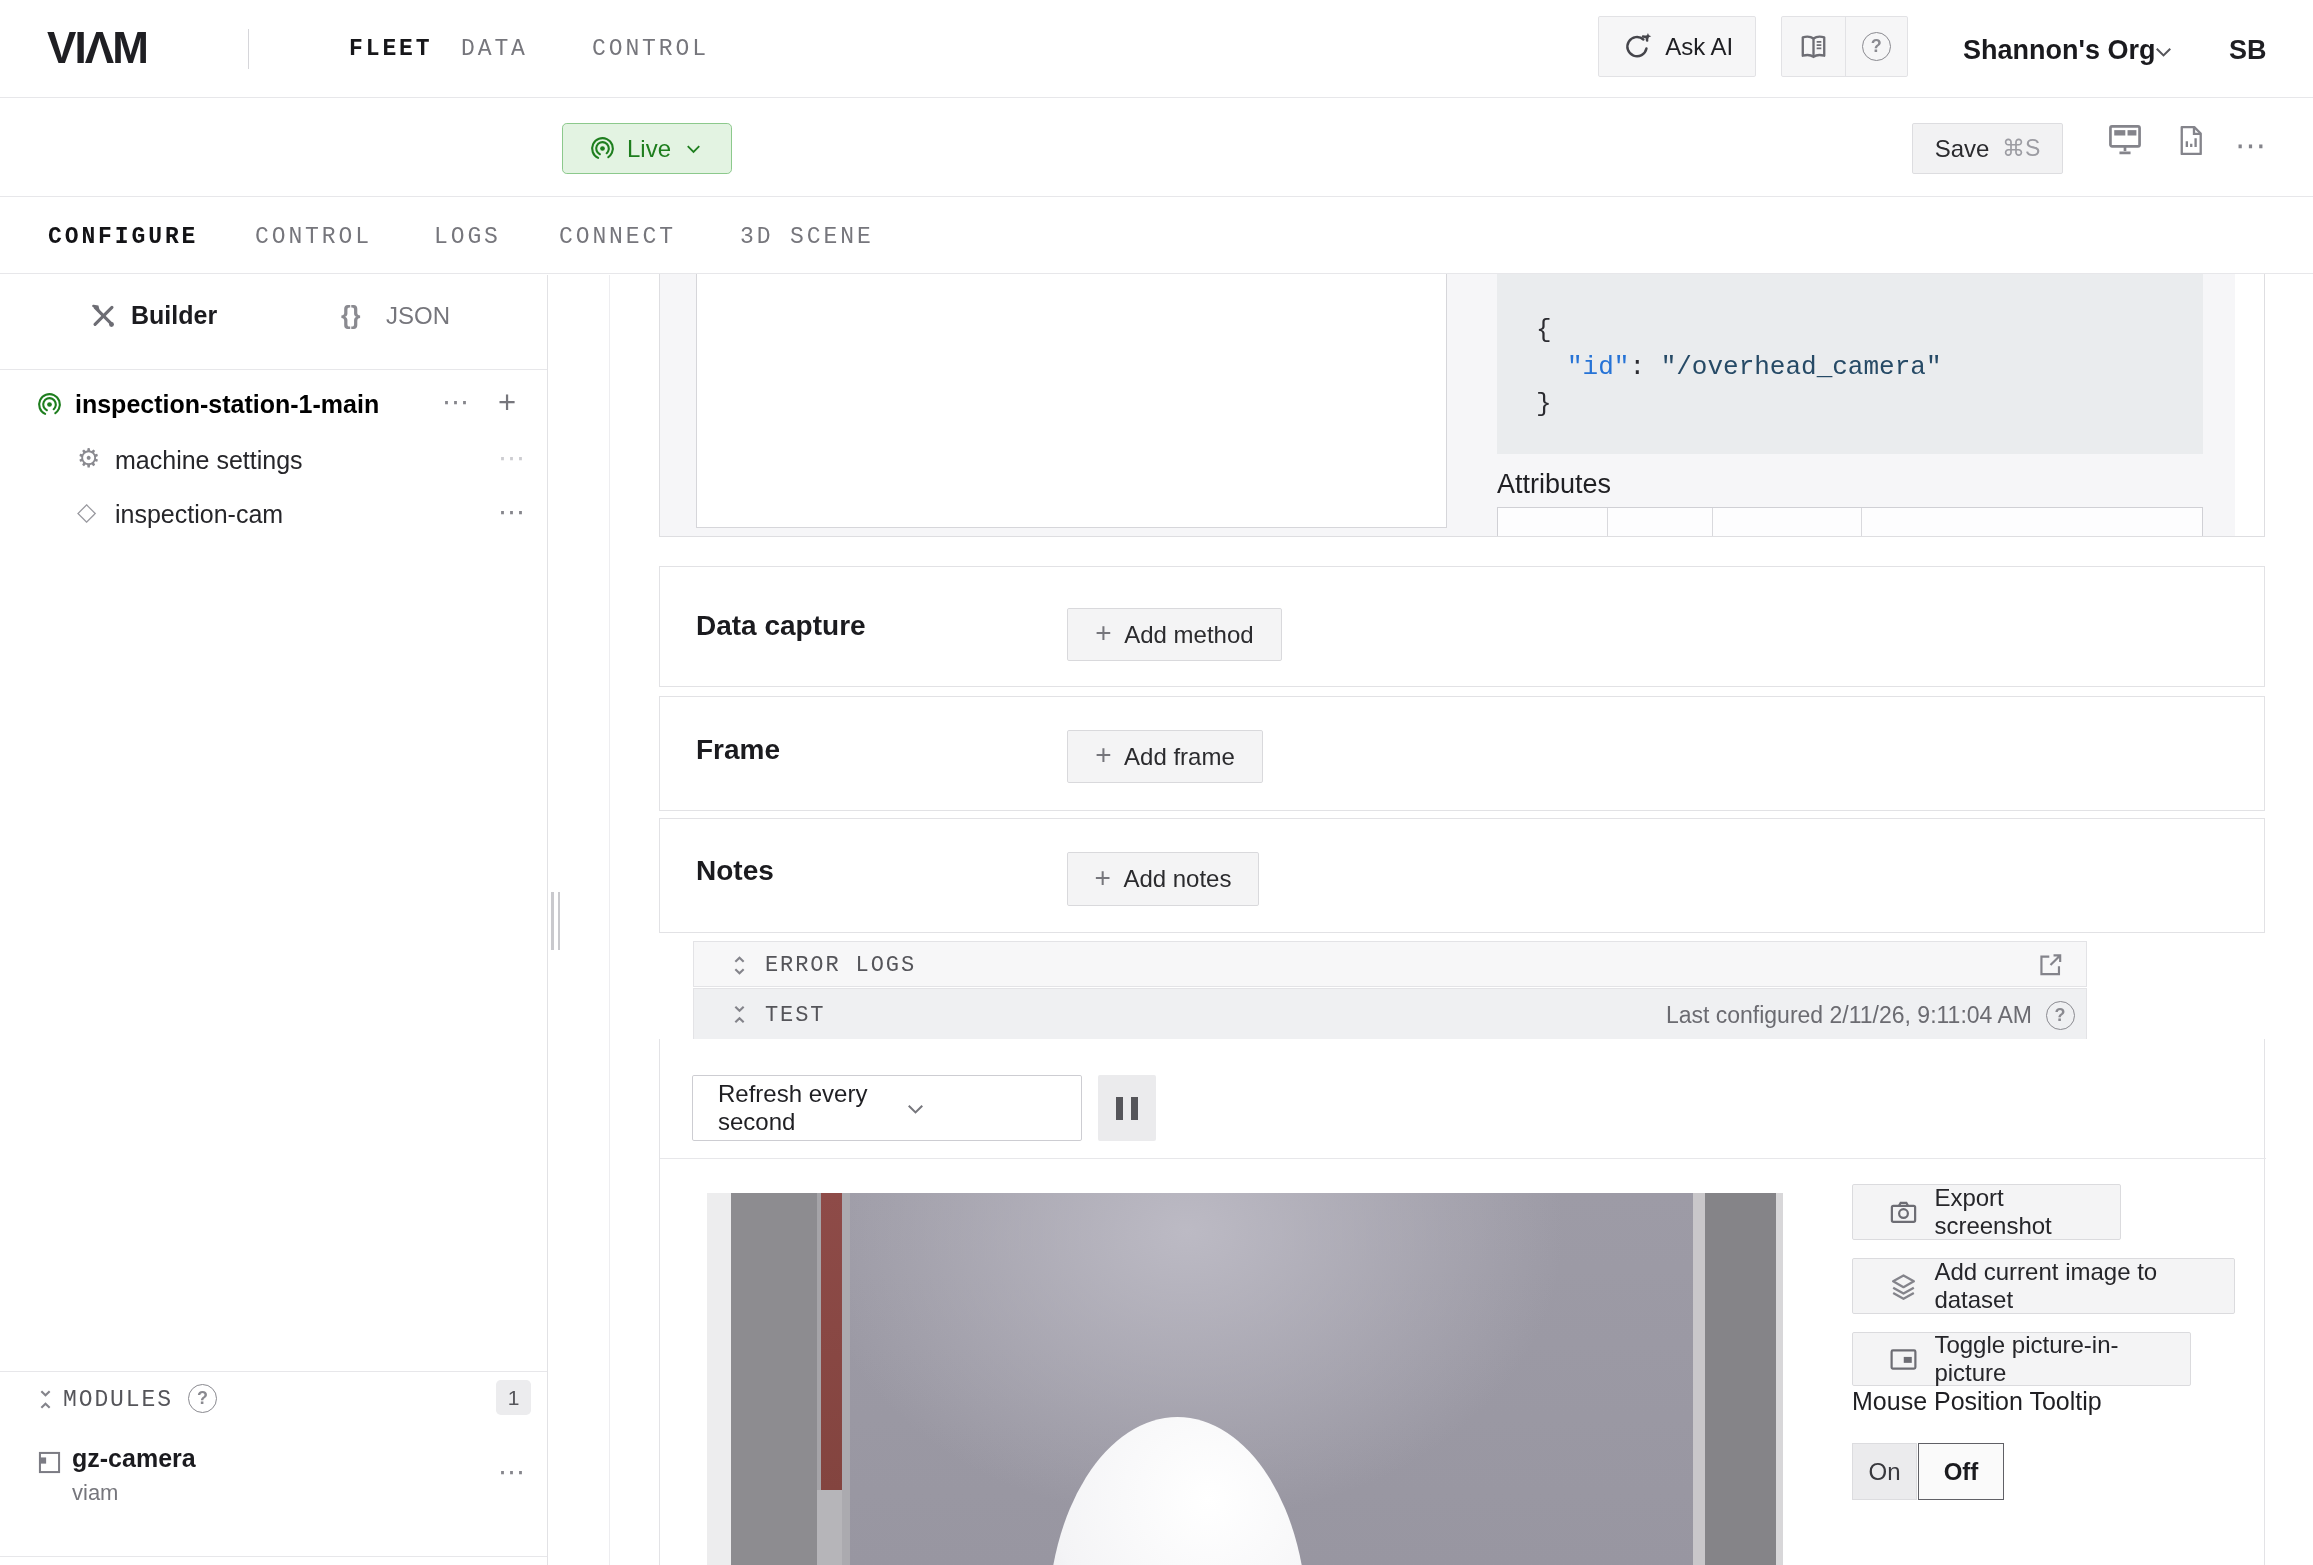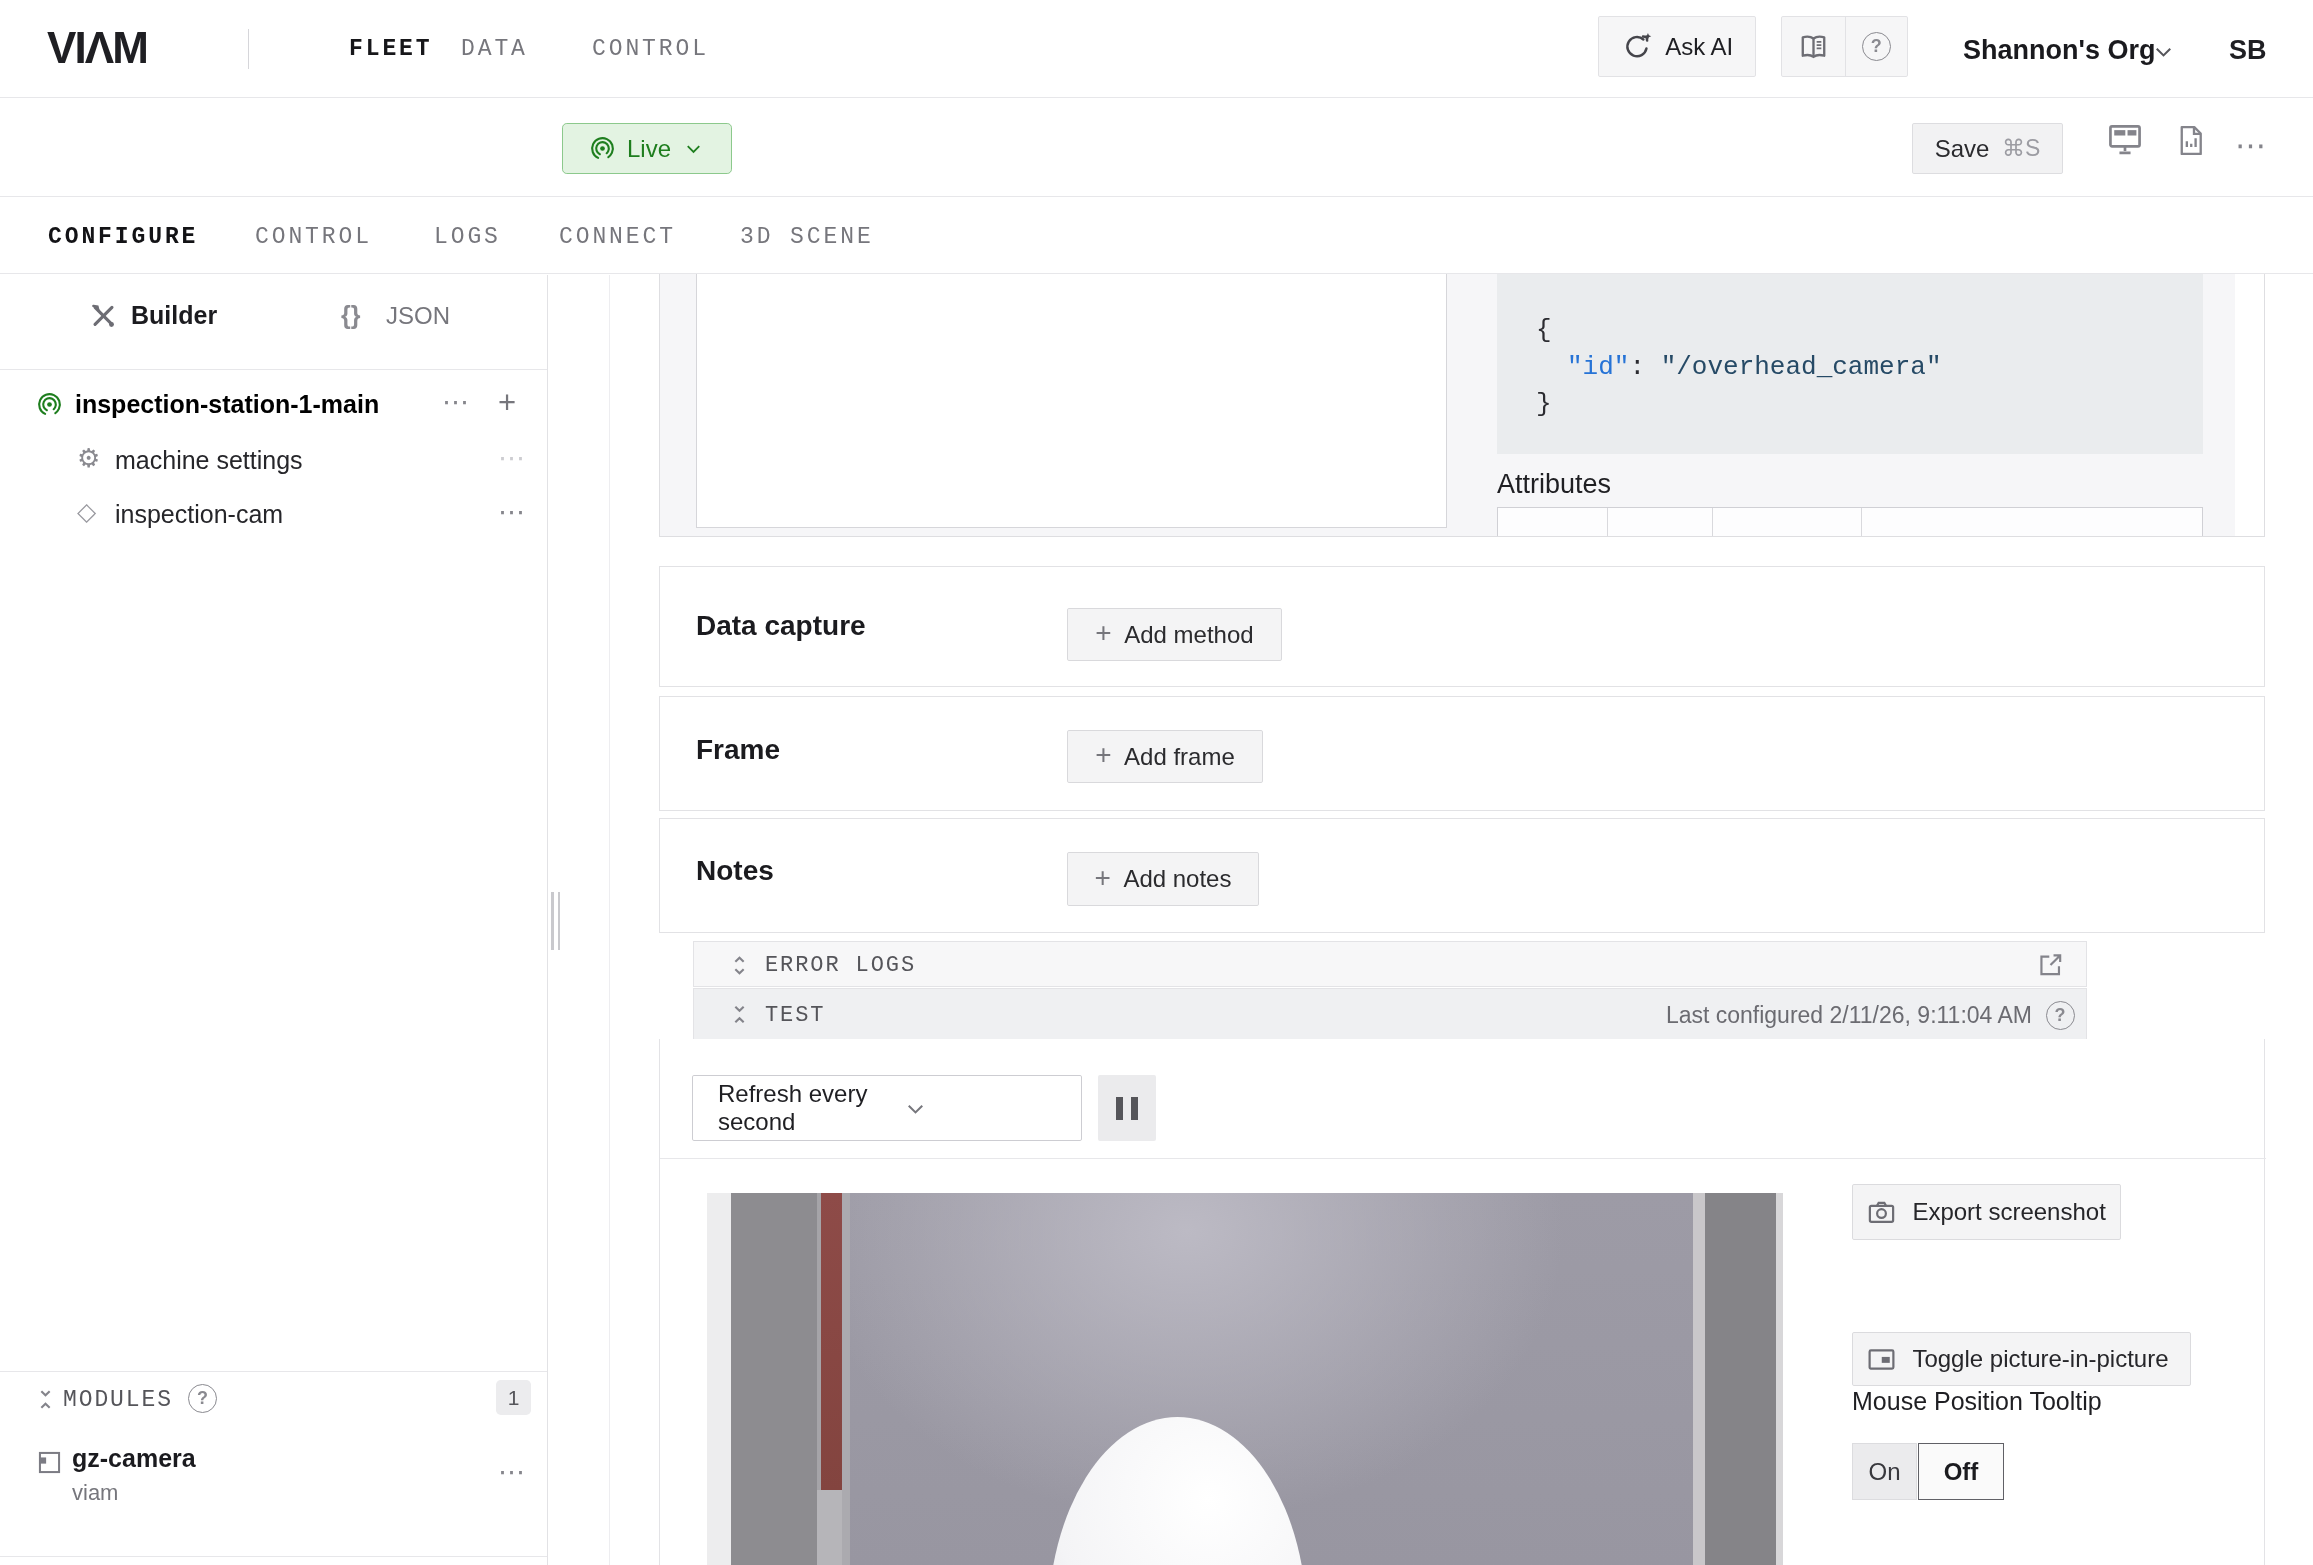--- a/index.html
+++ b/index.html
@@ -86,21 +86,21 @@
   .pause-btn i { width:6.7px; height:23px; background:#55555a; }
   .panel-divider { left:0; top:119px; width:1606px; height:1px; background:#e7e7ea; }
 
   .cam-image { left:47px; top:154px; width:1076px; height:373px; overflow:hidden; background:
       radial-gradient(ellipse 538px 413px at 480px 38px, #bcbac4 0%, rgba(156,154,165,0) 70%),
       linear-gradient(#9d9ba6, #9896a1); }
   .strip { top:0; height:373px; }
   .sphere { left:341px; top:224px; width:259px; height:413px; border-radius:50%;
       background: radial-gradient(circle at 62% 20%, #ffffff 0%, #f4f4f6 42%, #d7d7dc 76%, #bebec6 100%); }
 
-  .action-btn { position:absolute; left:1192px; background:#f4f4f5; border:1px solid #dbdbde; border-radius:1.9px; display:flex; align-items:center; gap:15.4px; padding-left:13px; cursor:pointer; }
+  .action-btn { position:absolute; left:1192px; background:#f4f4f5; border:1px solid #dbdbde; border-radius:1.9px; display:flex; align-items:center; gap:15.4px; padding-left:35px; cursor:pointer; }
   .action-btn .lbl { font-size:24px; color:#26262a; }
   .tooltip-label { left:1192px; top:348px; font-size:25px; color:#1f1f23; }
   .toggle-on { left:1192px; top:404px; width:65px; height:57px; background:#ebebed; border:1px solid #dcdcdf; display:flex; align-items:center; justify-content:center; font-size:24px; color:#38383d; cursor:pointer; }
   .toggle-off { left:1258px; top:404px; width:86px; height:57px; background:#fafafa; border:1.9px solid #606066; display:flex; align-items:center; justify-content:center; font-size:24px; font-weight:700; color:#1b1b1f; cursor:pointer; }
 </style>
 </head>
 <body>
 
 <div class="navbar">
   <div class="abs logo">VIΛM</div>
@@ -364,20 +364,30 @@
     <span>
       <svg width="31" height="31" viewBox="0 0 24 24" fill="none" stroke="#6d6d74" stroke-width="1.7">
         <rect x="3" y="6.8" width="18" height="12.4" rx="1.2"></rect>
         <path d="M8.5 6.8l1.3-2.3h4.4l1.3 2.3"></path>
         <circle cx="12" cy="12.8" r="3.4"></circle>
       </svg>
     </span>
     <span class="lbl">Export screenshot</span>
   </div>
 
+  <div class="action-btn" style="top:219px; width:383px; height:56px">
+    <span>
+      <svg width="31" height="31" viewBox="0 0 24 24" fill="none" stroke="#84848b" stroke-width="1.8" stroke-linejoin="round">
+        <path d="M12 3.5l8 4.5-8 4.5-8-4.5z"></path>
+        <path d="M4 13l8 4.5L20 13"></path>
+        <path d="M4 17l8 4.5L20 17"></path>
+      </svg>
+    </span>
+    <span class="lbl">Add current image to dataset</span>
+  </div>
 
   <div class="action-btn" style="top:293px; width:339px; height:54px">
     <span>
       <svg width="31" height="31" viewBox="0 0 24 24" fill="none" stroke="#6d6d74" stroke-width="1.7">
         <rect x="2.8" y="5" width="18.4" height="14" rx="1"></rect>
         <rect x="12.2" y="10" width="6.2" height="4.6" fill="#6d6d74" stroke="none"></rect>
       </svg>
     </span>
     <span class="lbl">Toggle picture-in-picture</span>
   </div>

